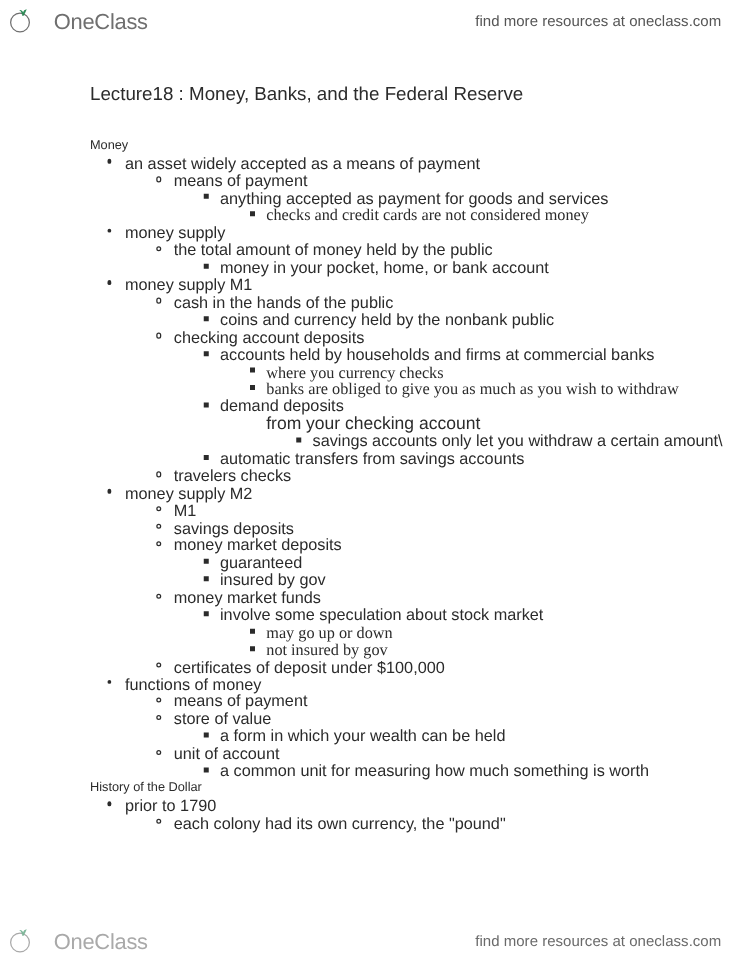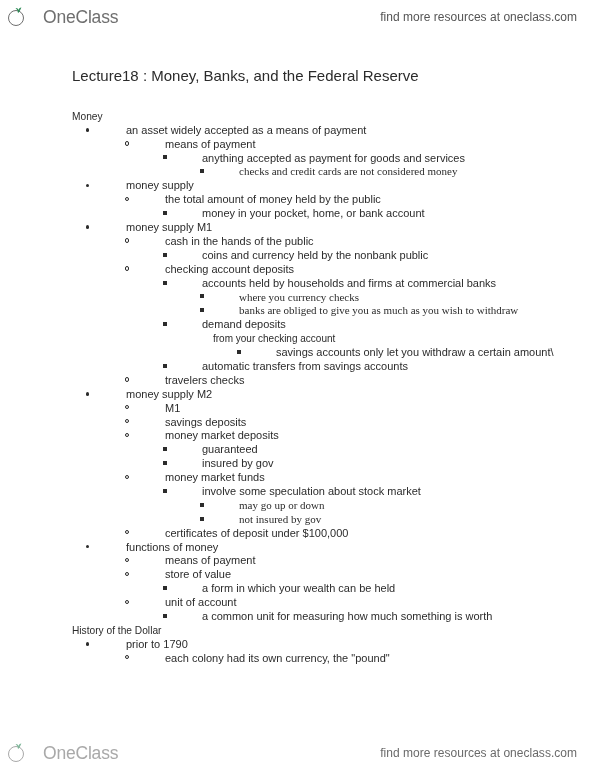--- a/index.html
+++ b/index.html
@@ -96,24 +96,23 @@
   .section-head {
     font-size: 10.2px;
     line-height: 13.9px;
     padding-left: 72px;
   }
   .spacer-lg { height: 27px; }
 
   
   .bullet {
     position: relative;
-    font-size: 11px;
+    font-size: 13px;
     line-height: 13.9px;
     height: 13.9px;
-    padding-left: 26px;
   }
   .bullet > .mark {
     position: absolute;
     top: 0;
     font-size: 10.2px;
     line-height: 13.9px;
     color: #2b2b2b;
   }
   .bullet > .txt { display: block; }
 
@@ -126,21 +125,21 @@
   .lvl3 > .txt { padding-left: 176px; }
   .lvl3 > .mark { left: 163px; font-size: 8px; }
 
   .lvl4 > .txt { padding-left: 213px; font-family: Liberation Serif, serif; }
   .lvl4 > .mark { left: 200px; font-size: 8px; }
 
   .lvl5 > .txt { padding-left: 250px; }
   .lvl5 > .mark { left: 237px; font-size: 8px; }
 
   
-  .cont { height: 13.9px; font-size: 10px; line-height: 13.9px; }
+  .cont { height: 13.9px; font-size: 14px; line-height: 13.9px; }
   .cont.lvl4i { padding-left: 213px; }
 
   .sq { display:inline-block; width:4px; height:4px; background:#2b2b2b; vertical-align: middle; margin-top:-2px; }
   .ci { display:inline-block; width:4.4px; height:4.4px; border:1px solid #2b2b2b; border-radius:50%; box-sizing:border-box; vertical-align: middle; margin-top:-2px; }
   .dt { display:inline-block; width:3.4px; height:3.4px; background:#2b2b2b; border-radius:50%; vertical-align: middle; margin-top:-2px; }
 </style>
 </head>
 <body>
 
 <div class="brand-bar header">

